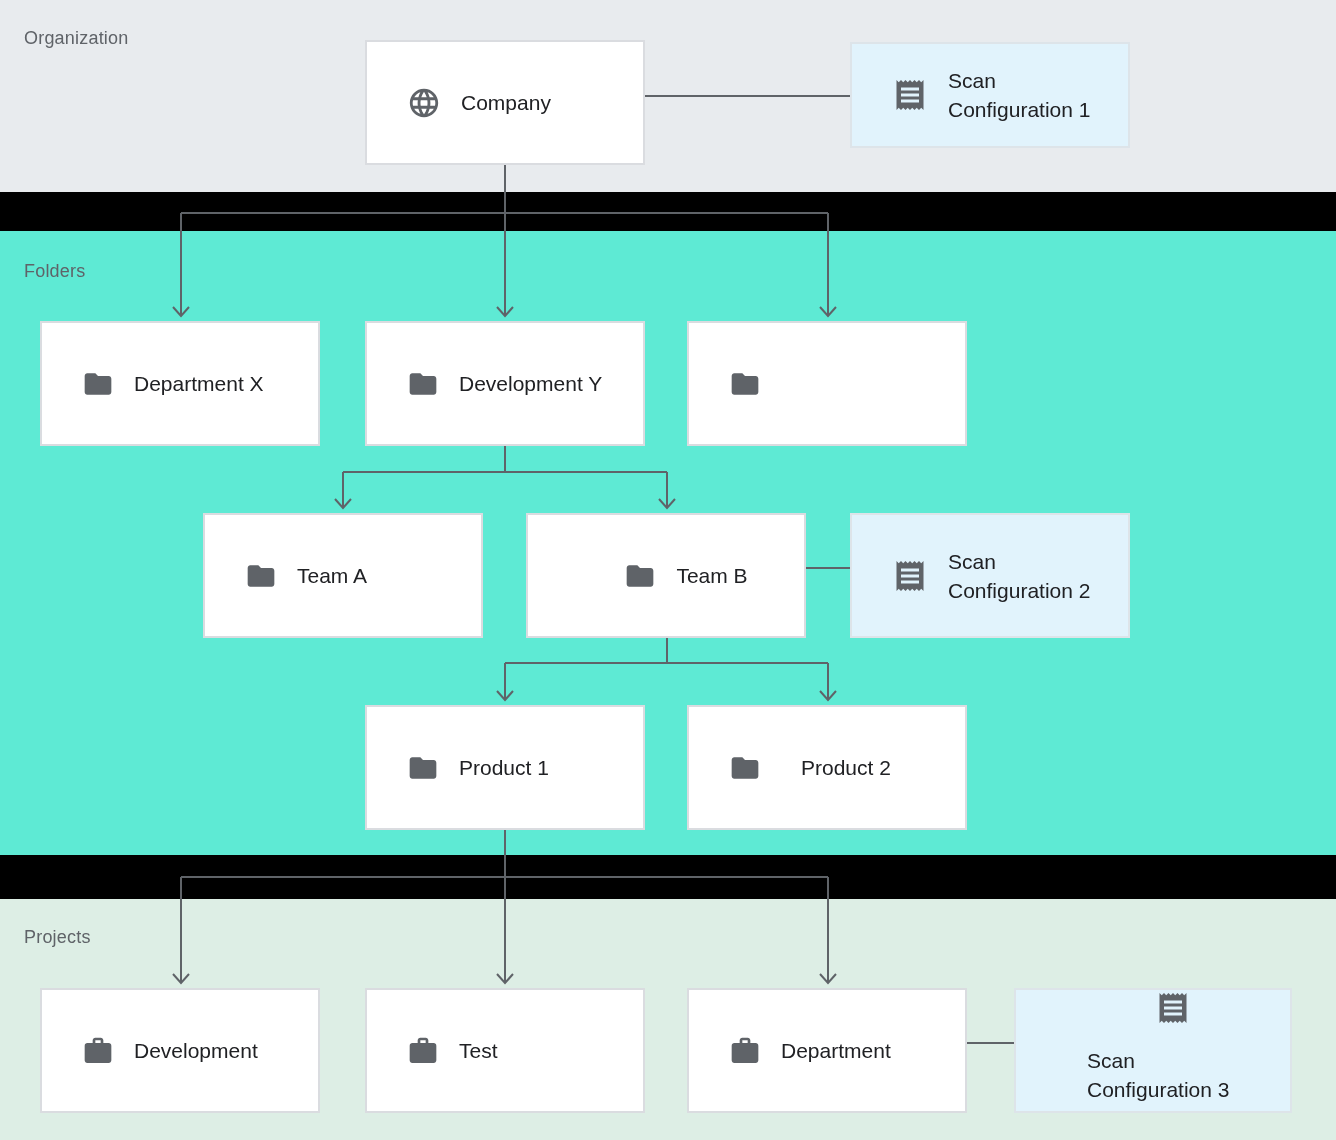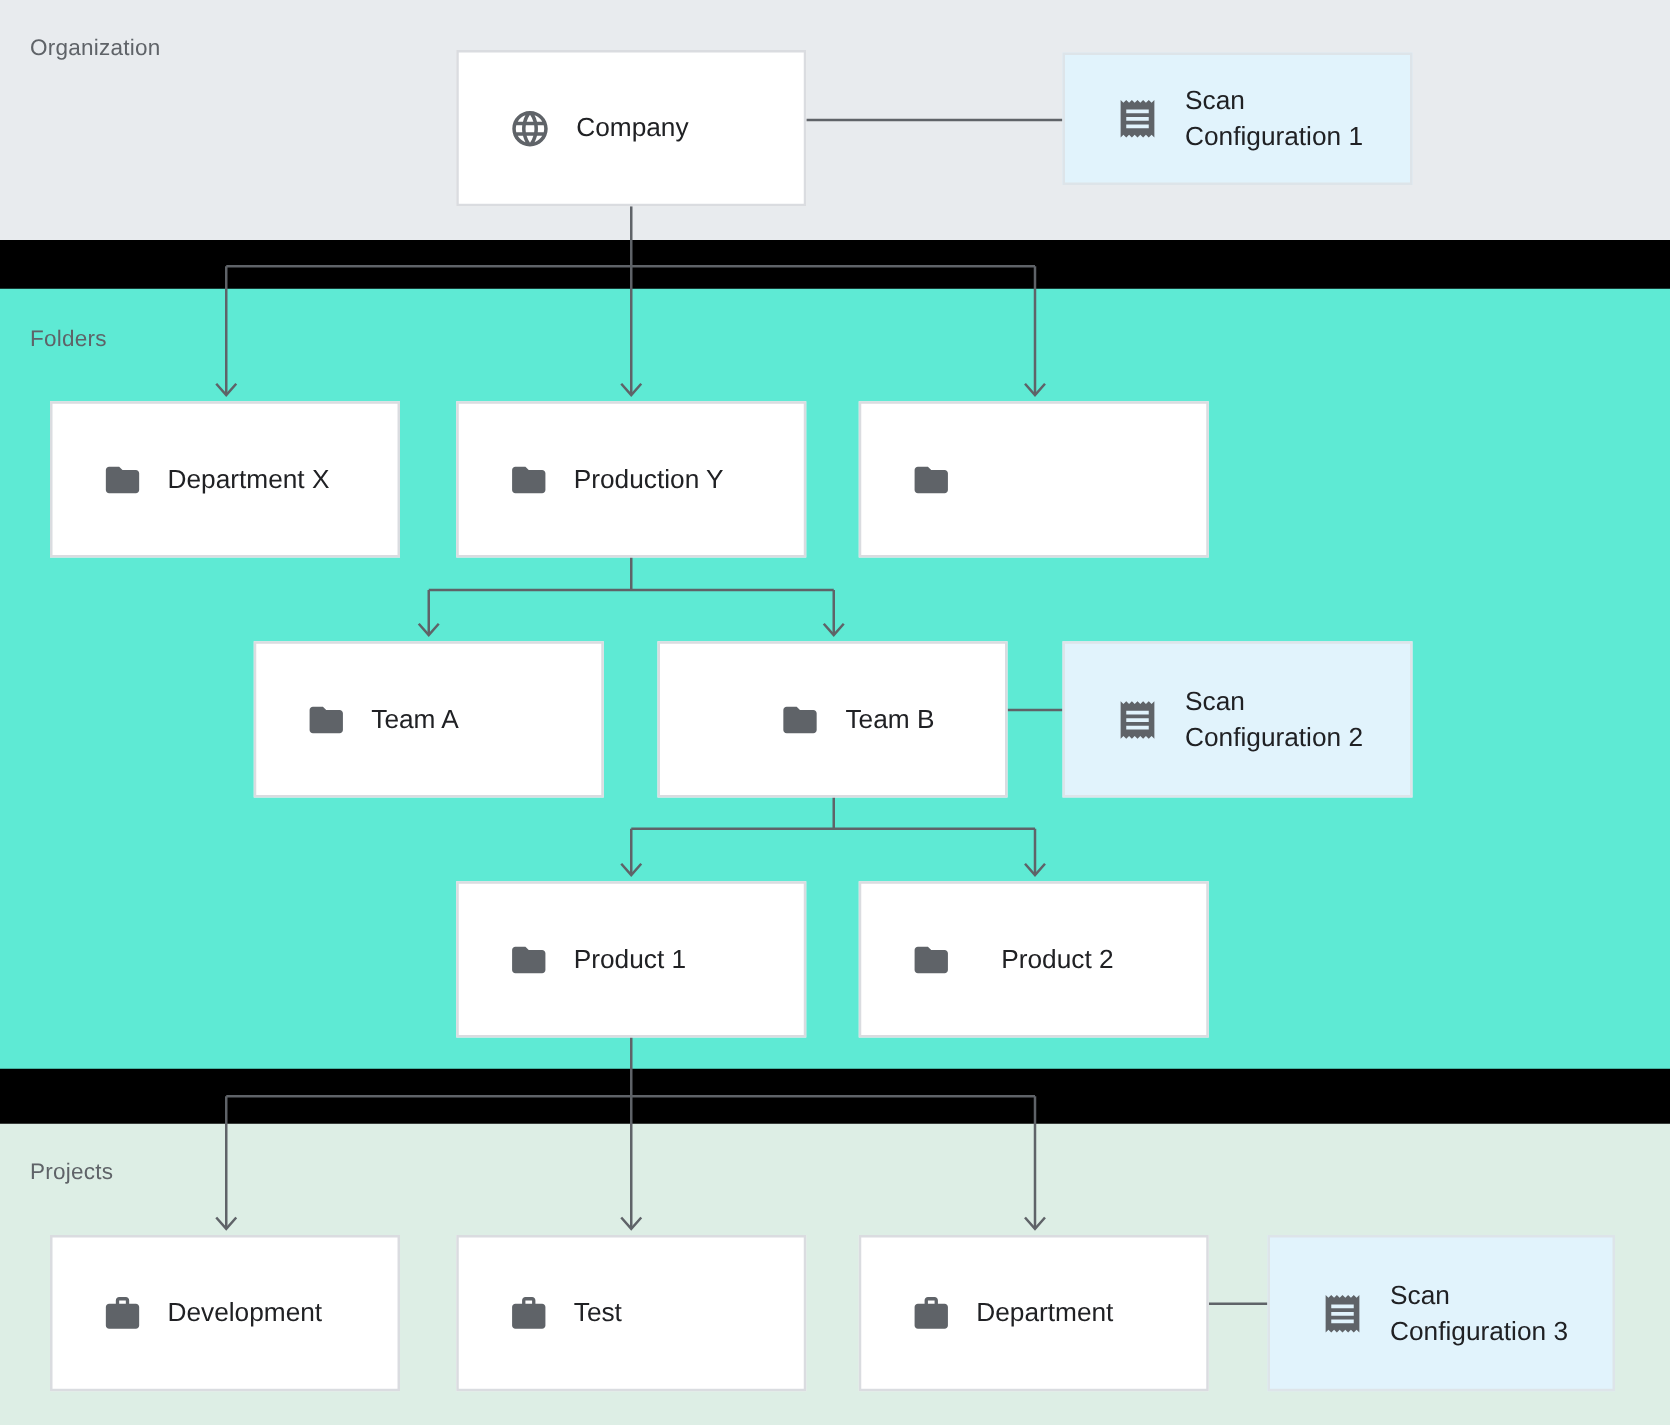--- a/index.html
+++ b/index.html
@@ -121,21 +121,21 @@
   <div class="node" style="left:40px; top:321px;">
     <svg class="nicon">
         <use href="#i-folder"></use>
       </svg>
     <span class="node-label">Department X</span>
   </div>
   <div class="node" style="left:365px; top:321px;">
     <svg class="nicon">
         <use href="#i-folder"></use>
       </svg>
-    <span class="node-label">Production Y</span>
+    <span class="node-label">Development Y</span>
   </div>
   <div class="node" style="left:687px; top:321px;">
     <svg class="nicon">
         <use href="#i-folder"></use>
       </svg>
   </div>
 
   <div class="node" style="left:203px; top:513px;">
     <svg class="nicon">
         <use href="#i-folder"></use>
@@ -179,20 +179,20 @@
         <use href="#i-briefcase"></use>
       </svg>
     <span class="node-label">Test</span>
   </div>
   <div class="node" style="left:687px; top:988px;">
     <svg class="nicon">
         <use href="#i-briefcase"></use>
       </svg>
     <span class="node-label">Department</span>
   </div>
-  <div class="node scan" style="left:1014px; top:988px; width:278px;">
+  <div class="node scan" style="left:1014px; top:988px; width:278px;flex-direction:column;">
     <svg class="nicon receipt">
         <use href="#i-receipt"></use>
       </svg>
     <span class="node-label">Scan Configuration 3</span>
   </div>
 
 </div>
 
 </body></html>

